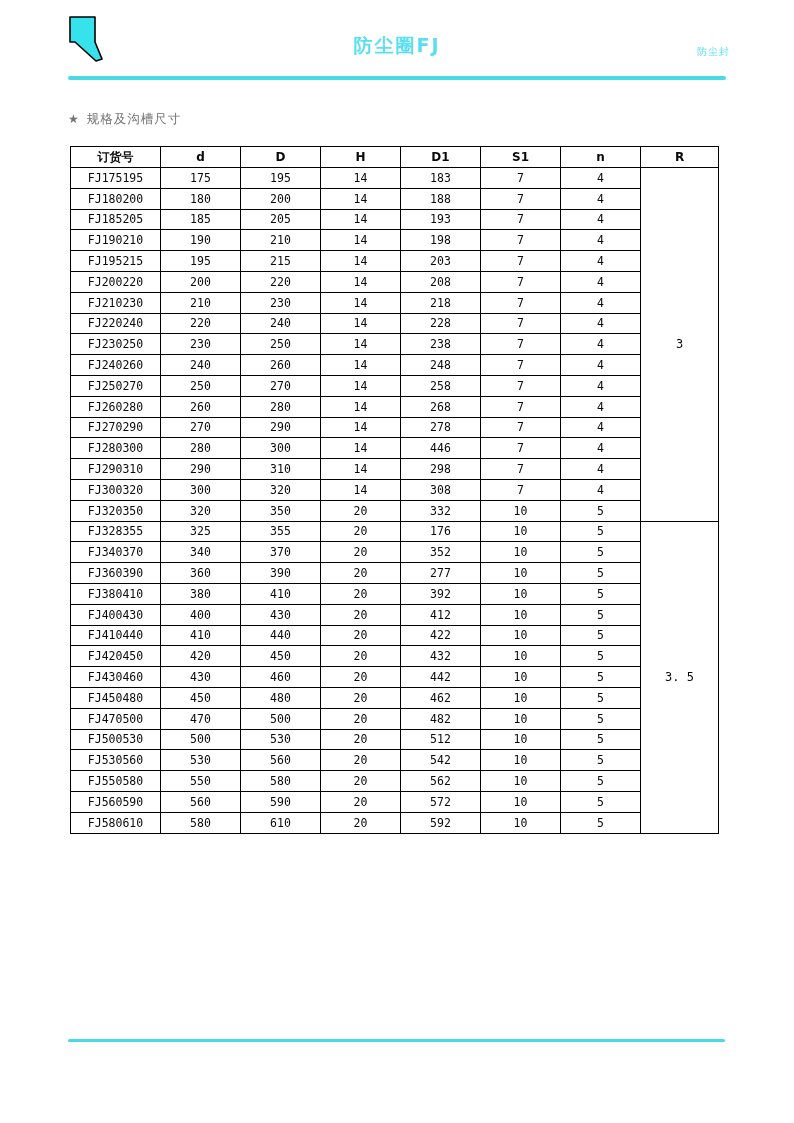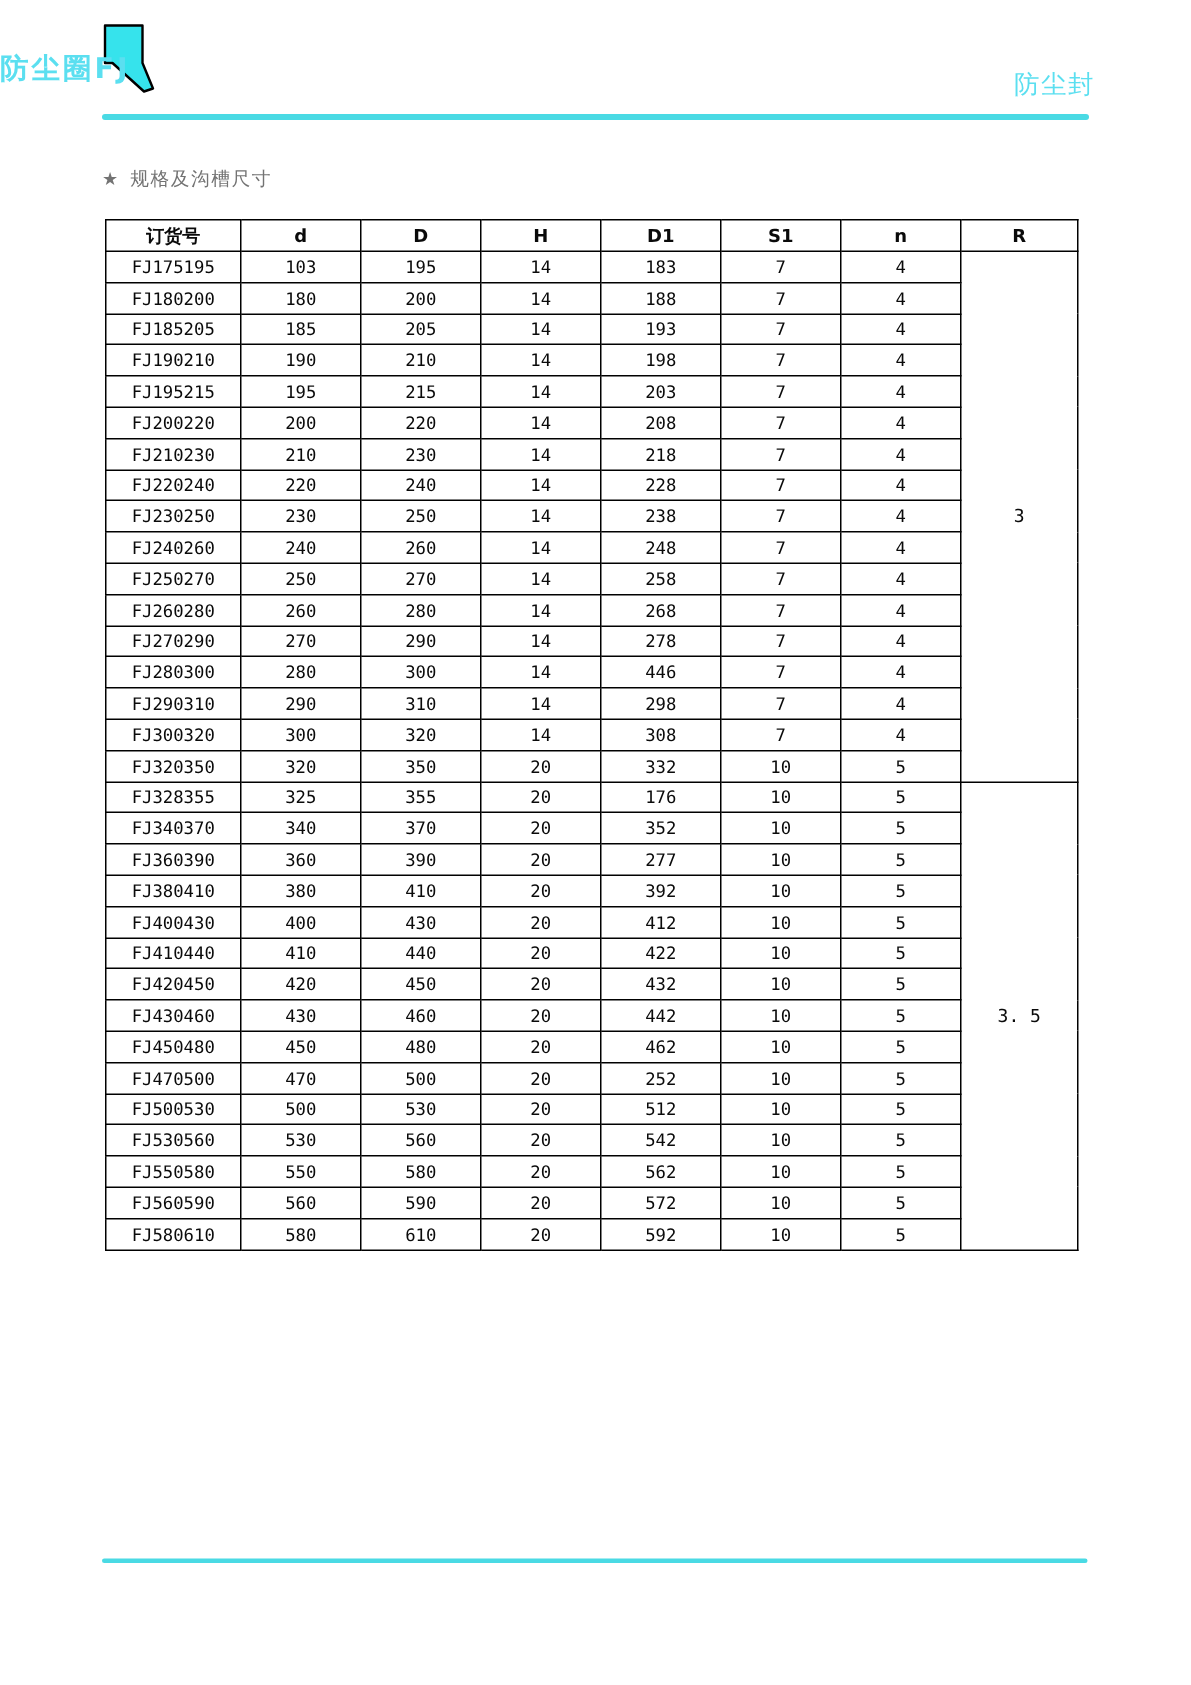--- a/index.html
+++ b/index.html
@@ -9,26 +9,26 @@
     --ink:#000000;
   }
   html,body{margin:0;padding:0;background:#ffffff;}
   body{
     width:794px;height:1123px;position:relative;
     font-family:"DejaVu Sans", sans-serif;color:#000;
     overflow:hidden;
   }
   .logo{position:absolute;left:66px;top:14px;width:44px;height:50px;}
   .page-title{
-    position:absolute;top:33px;left:0;right:0;text-align:left;
+    position:absolute;top:33px;left:0;right:0;text-align:center;
     color:var(--title-color);font-size:19px;font-weight:bold;letter-spacing:2px;
   }
   .corner-label{
     position:absolute;top:45px;right:64px;
-    color:var(--title-color);font-size:17px;letter-spacing:1px;font-family:Liberation Serif, serif;
+    color:var(--title-color);font-size:10px;letter-spacing:1px;font-family:Liberation Serif, serif;
   }
   .header-rule{
     position:absolute;left:68px;top:76px;width:658px;height:4px;
     background:var(--accent);border-radius:2px;
   }
   .footer-rule{
     position:absolute;left:68px;top:1039px;width:657px;height:3px;
     background:var(--accent);border-radius:2px;
   }
   .section-title{
@@ -91,21 +91,21 @@
         <th>H</th>
         <th>D1</th>
         <th>S1</th>
         <th>n</th>
         <th>R</th>
       </tr>
   </thead>
   <tbody>
       <tr>
         <td>FJ175195</td>
-        <td>103</td>
+        <td>175</td>
         <td>195</td>
         <td>14</td>
         <td>183</td>
         <td>7</td>
         <td>4</td>
         <td rowspan="17" class="r-cell">3</td>
       </tr>
       <tr>
         <td>FJ180200</td>
         <td>180</td>
@@ -330,21 +330,21 @@
         <td>20</td>
         <td>462</td>
         <td>10</td>
         <td>5</td>
       </tr>
       <tr>
         <td>FJ470500</td>
         <td>470</td>
         <td>500</td>
         <td>20</td>
-        <td>252</td>
+        <td>482</td>
         <td>10</td>
         <td>5</td>
       </tr>
       <tr>
         <td>FJ500530</td>
         <td>500</td>
         <td>530</td>
         <td>20</td>
         <td>512</td>
         <td>10</td>

